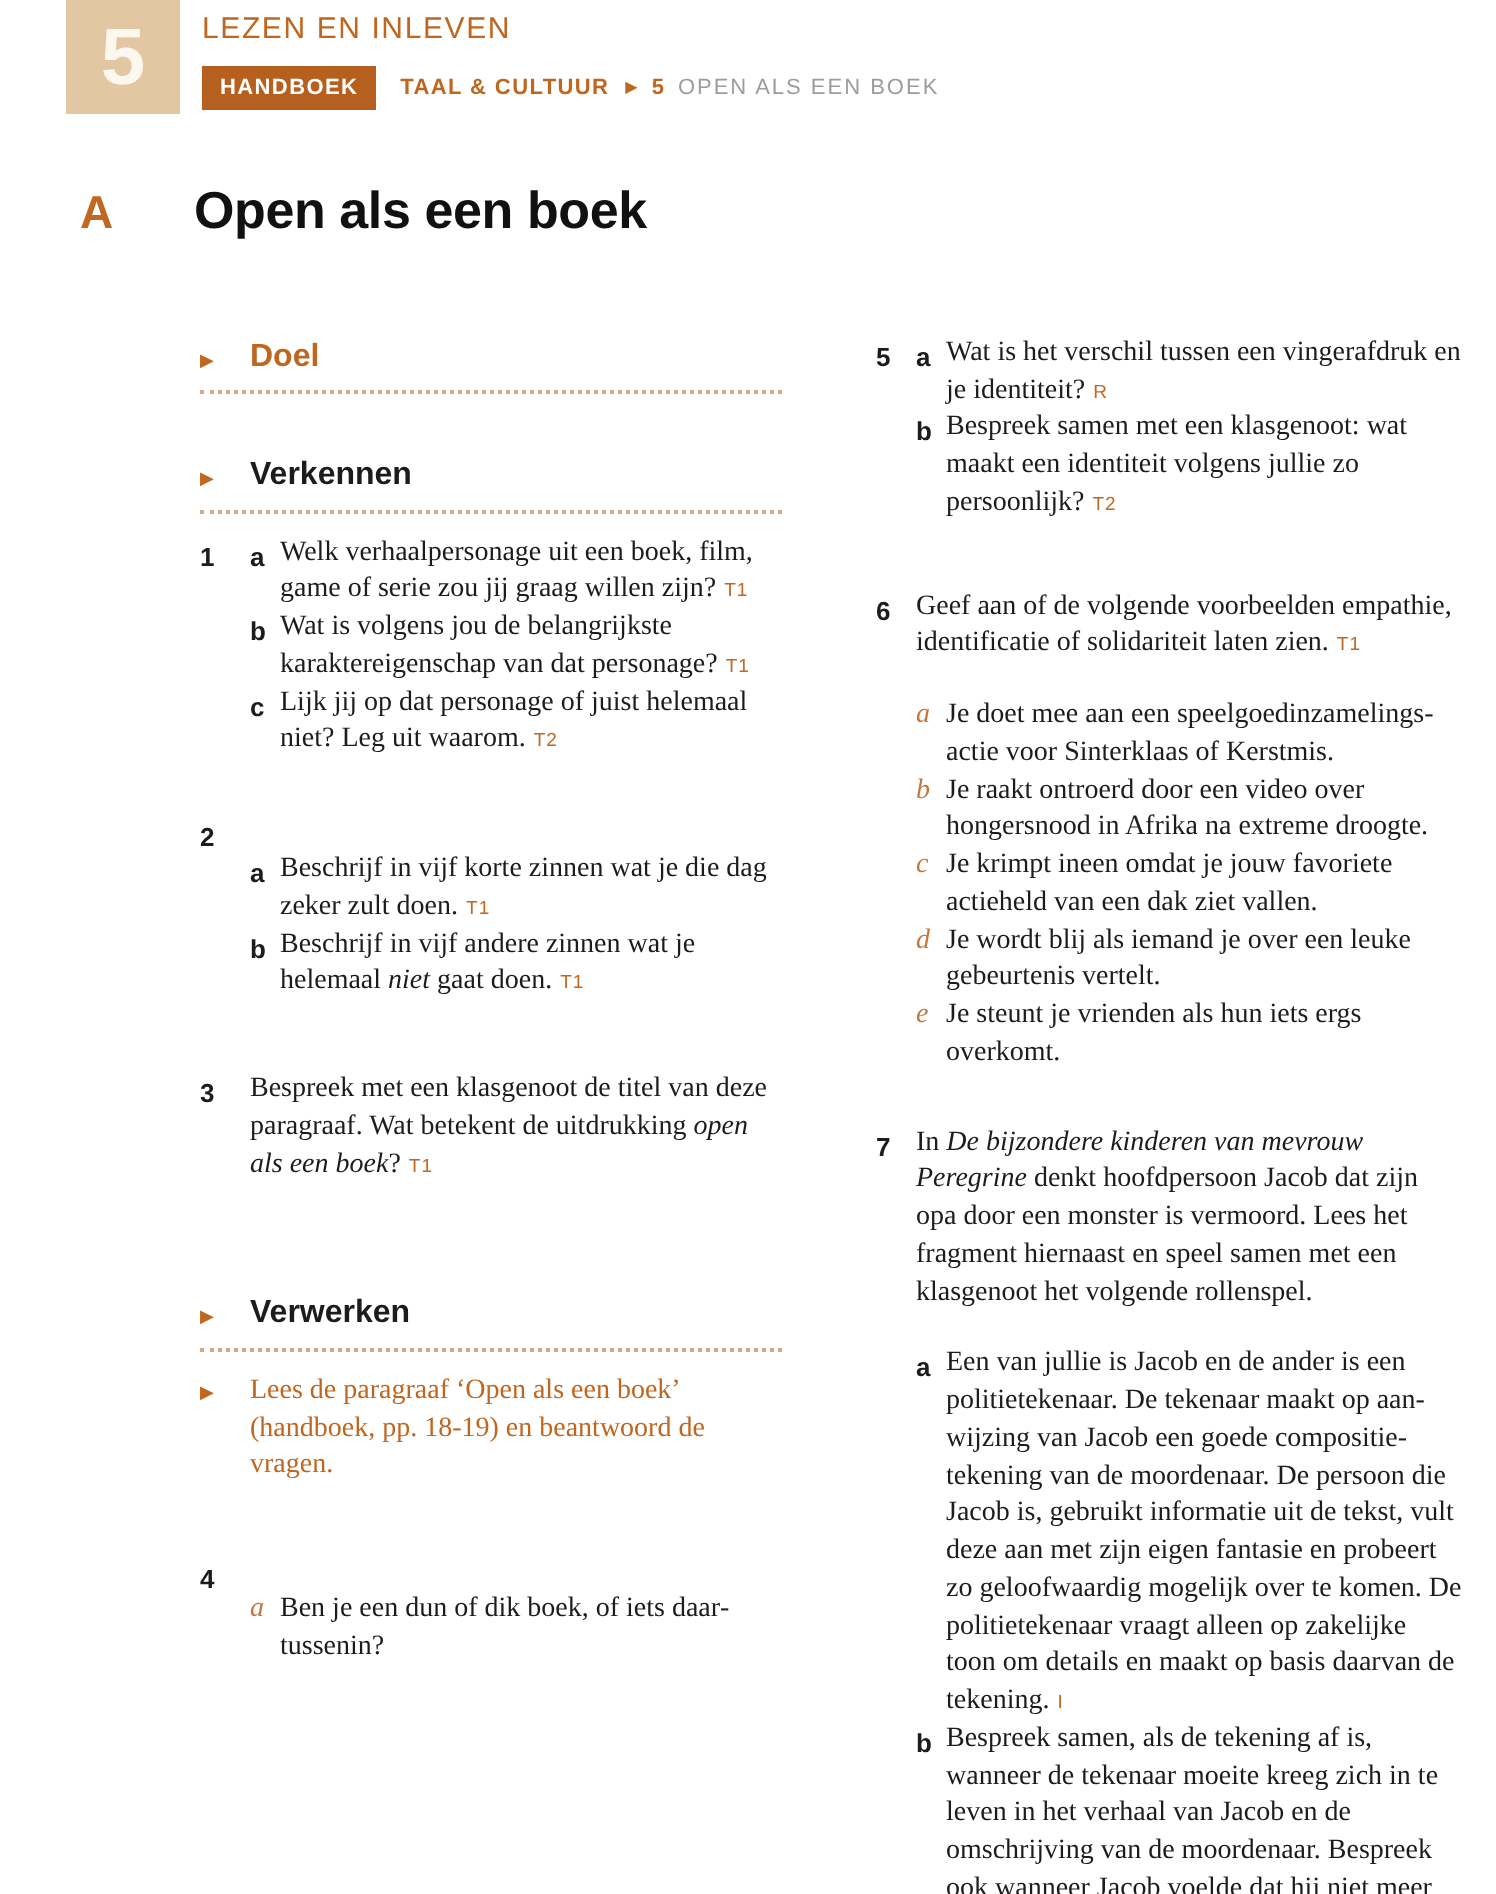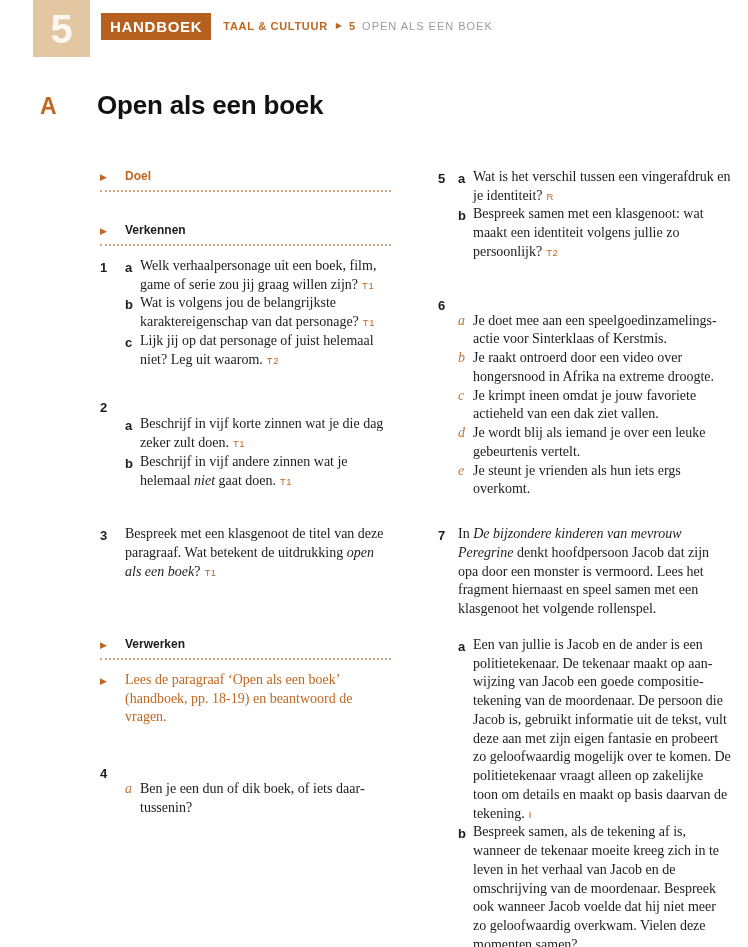--- a/index.html
+++ b/index.html
@@ -19,21 +19,21 @@
     font-weight:bold; font-size:40px; line-height:1;
   }
   .header-right { margin-left:11px; padding-top:5px; }
   .chapter-title {
     color:#bf661f; font-family:"Liberation Sans", sans-serif;
     font-size:15px; letter-spacing:0.8px;
   }
   .header-meta { display:flex; align-items:center; margin-top:8px; }
   .badge {
     background:#b5601f; color:#fff; font-family:"Liberation Sans", sans-serif;
-    font-size:15px; font-weight:bold; letter-spacing:0.7px; padding:4px 9px 3px;
+    font-size:11px; font-weight:bold; letter-spacing:0.7px; padding:4px 9px 3px;
   }
   .crumb-course { color:#bf661f; font-family:"Liberation Sans", sans-serif;
     font-size:11px; font-weight:bold; letter-spacing:0.7px; margin-left:12px; }
   .crumb-arrow { color:#bf661f; font-family:"DejaVu Sans", sans-serif;
     font-size:8px; margin-left:8px; }
   .crumb-num { color:#bf661f; font-family:"Liberation Sans", sans-serif;
     font-size:11px; font-weight:bold; margin-left:7px; }
   .crumb-section { color:#9c9ca0; font-family:"Liberation Sans", sans-serif;
     font-size:11px; letter-spacing:1px; margin-left:7px; }
 
@@ -47,21 +47,21 @@
   
   .columns { display:flex; margin:45px 0 0 100px; width:631px; }
   .col-left  { width:291px; }
   .col-right { width:293px; margin-left:47px; }
 
   
   .rubric-head { display:flex; align-items:baseline; }
   .tri { width:25px; color:#bf661f; font-family:"DejaVu Sans", sans-serif;
     font-size:9px; flex-shrink:0; }
   .rubric-label { font-family:"Liberation Sans", sans-serif; font-weight:bold;
-    font-size:12px; color:#1c1c1c; }
+    font-size:16px; color:#1c1c1c; }
   .rubric-label.accent { color:#bf661f; }
   .dotline { border-bottom:2px dotted rgba(181,96,31,0.55); margin-top:6px; }
 
   .doel-text { color:#bf661f; margin:11px 0 0 25px; }
 
   .instruction { display:flex; margin-top:11px; color:#bf661f; }
   .instruction .tri { padding-top:4px; }
   .instruction-text { flex:1; }
 
   
@@ -92,20 +92,21 @@
   .items-gap-sm { margin-top:17px; }
 </style>
 </head>
 <body>
 
 <header class="page-header">
   <div class="chapter-square">
     <span>5</span>
   </div>
   <div class="header-right">
+    <div class="chapter-title">LEZEN EN INLEVEN</div>
     <div class="header-meta">
       <span class="badge">HANDBOEK</span>
       <span class="crumb-course">TAAL &amp; CULTUUR</span>
       <span class="crumb-arrow">▶</span>
       <span class="crumb-num">5</span>
       <span class="crumb-section">OPEN ALS EEN BOEK</span>
     </div>
   </div>
 </header>
 
@@ -212,20 +213,21 @@
         <div class="sub">
           <span class="sub-letter">b</span>
           <span class="sub-text"><span>Bespreek samen met een klasgenoot: wat maakt een identiteit volgens jullie zo persoonlijk?</span><span class="tag">T2</span></span>
         </div>
       </div>
     </div>
 
     <div class="q mt-q6">
       <div class="q-num">6</div>
       <div class="q-body">
+        <div class="q-intro"><span>Geef aan of de volgende voorbeelden empathie, identificatie of solidariteit laten zien.</span><span class="tag">T1</span></div>
         <div class="items-gap-sm">
           <div class="sub">
             <span class="sub-letter it">a</span>
             <span class="sub-text">Je doet mee aan een speelgoedinzamelings­actie voor Sinterklaas of Kerstmis.</span>
           </div>
           <div class="sub">
             <span class="sub-letter it">b</span>
             <span class="sub-text">Je raakt ontroerd door een video over hongersnood in Afrika na extreme droogte.</span>
           </div>
           <div class="sub">

